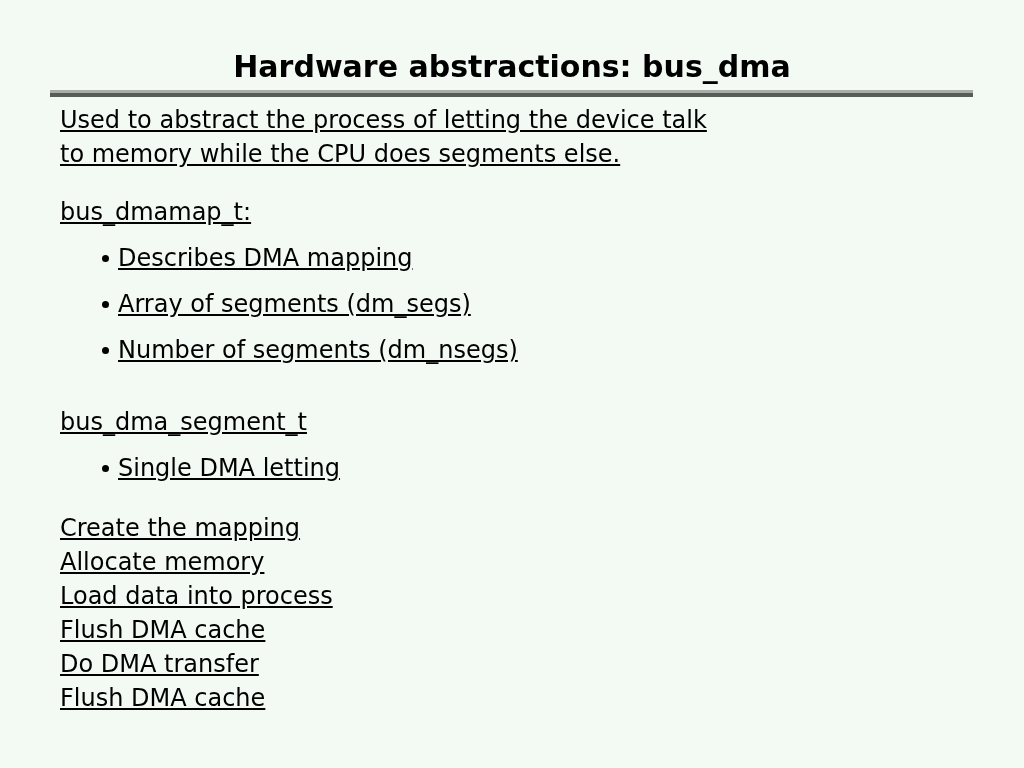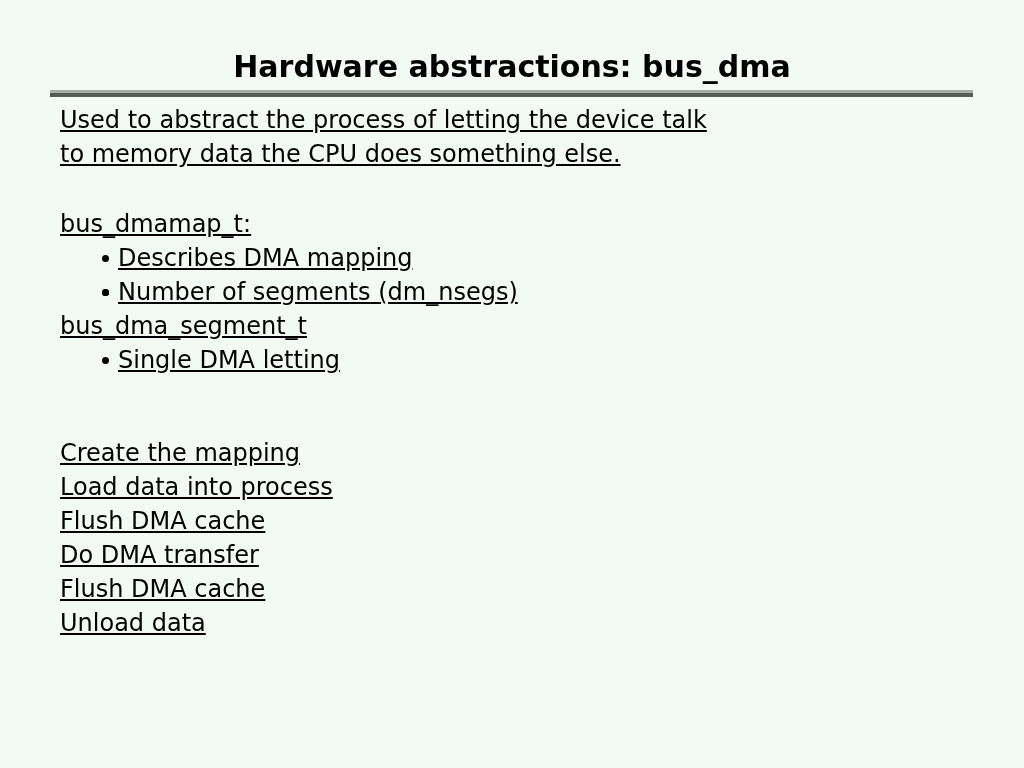--- a/index.html
+++ b/index.html
@@ -45,77 +45,79 @@
     position: absolute;
     top: 103px;
     left: 60px;
     width: 920px;
     font-size: 24px;
     line-height: 34px;
     text-decoration: underline;
   }
   .intro-line { white-space: nowrap; }
   .section-heading { white-space: nowrap; }
-  .heading-1 { margin-top: 36px; }
-  .heading-2 { }
+  .heading-1 { margin-top: 24px; }
+  .heading-2 { margin-top: 38px; }
   .bullet-row {
     position: relative;
     padding-left: 58px;
     white-space: nowrap;
+    margin-top: 12px;
   }
   .bullet-dot {
     position: absolute;
     left: 42px;
     top: 14px;
     width: 7px;
     height: 7px;
     border-radius: 50%;
     background: var(--text);
   }
-  .steps { margin-top: 59px; }
+  .steps { margin-top: 26px; }
   .step-line { white-space: nowrap; }
 </style>
 </head>
 <body>
 
 <div class="slide">
 
   <div class="slide-title">Hardware abstractions: bus_dma</div>
 
   <div class="title-rule"></div>
 
   <div class="content">
 
     <div class="intro-line">Used to abstract the process of letting the device talk</div>
-    <div class="intro-line">to memory data the CPU does something else.</div>
+    <div class="intro-line">to memory while the CPU does segments else.</div>
 
     <div class="section-heading heading-1">bus_dmamap_t:</div>
 
     <div class="bullet-row">
       <span class="bullet-dot"></span>
       <span>Describes DMA mapping</span>
     </div>
     <div class="bullet-row">
       <span class="bullet-dot"></span>
+      <span>Array of segments (dm_segs)</span>
     </div>
     <div class="bullet-row">
       <span class="bullet-dot"></span>
       <span>Number of segments (dm_nsegs)</span>
     </div>
 
     <div class="section-heading heading-2">bus_dma_segment_t</div>
 
     <div class="bullet-row">
       <span class="bullet-dot"></span>
       <span>Single DMA letting</span>
     </div>
 
     <div class="steps">
       <div class="step-line">Create the mapping</div>
+      <div class="step-line">Allocate memory</div>
       <div class="step-line">Load data into process</div>
       <div class="step-line">Flush DMA cache</div>
       <div class="step-line">Do DMA transfer</div>
       <div class="step-line">Flush DMA cache</div>
-      <div class="step-line">Unload data</div>
     </div>
 
   </div>
 </div>
 
 </body></html>

